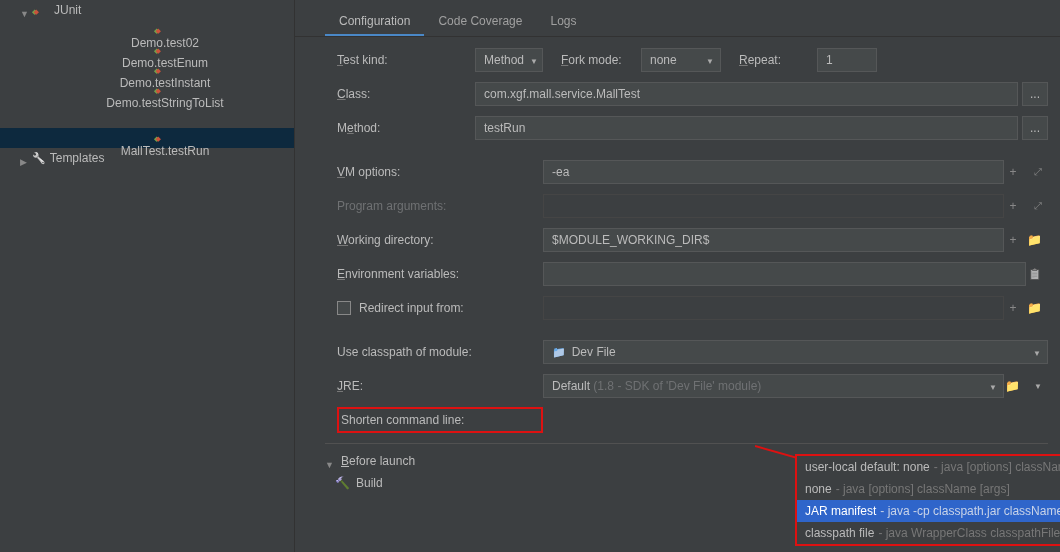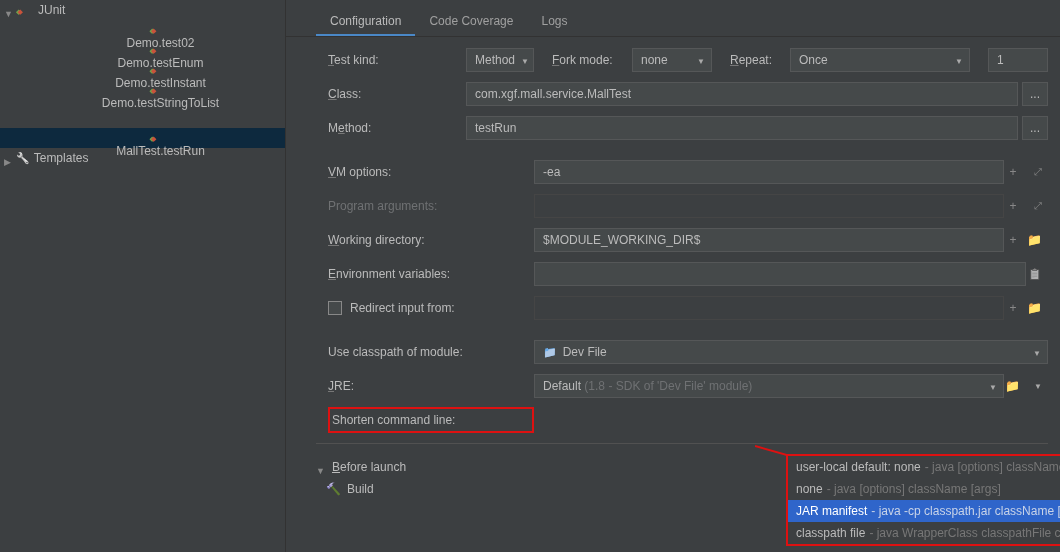--- a/index.html
+++ b/index.html
@@ -1,18 +1,18 @@
 <!DOCTYPE html>
 <html><head>
 <meta charset="utf-8">
 <style>
 * { box-sizing: border-box; margin: 0; padding: 0; font-family: -apple-system, "Segoe UI", Arial, sans-serif; font-size: 12px; }
 body { background: #3c3f41; color: #bbbbbb; width: 1060px; height: 552px; overflow: hidden; display: flex; }
 .sidebar { width: 295px; background: #3c3f41; border-right: 1px solid #323232; }
-.tree-item { display: flex; align-items: center; padding: 2px 0 2px 4px; height: 20px; cursor: pointer; }
+.tree-item { display: flex; align-items: center; padding: 2px 0 2px 20px; height: 20px; cursor: pointer; }
 .tree-item.nested { padding-left: 36px; flex-direction: column; }
 .tree-item.selected { background: #0d293e; margin-top: 28px; }
 .expand-icon { width: 8px; height: 8px; display: inline-block; margin-right: 4px; }
 .arrow-down::before { content: "▼"; font-size: 9px; color: #888; }
 .arrow-right::before { content: "▶"; font-size: 9px; color: #888; }
 .icon-junit { display: inline-flex; align-items: center; margin-right: 6px; width: 16px; height: 16px; }
 .icon-junit-green::before { content: "◆"; color: #6fa84b; font-size: 7px; margin-right: -4px; }
 .icon-junit-red::after { content: "◆"; color: #c9533b; font-size: 7px; }
 .icon-template::before { content: "🔧"; font-size: 11px; margin-right: 4px; filter: grayscale(1) brightness(1.2); }
 .main { flex: 1; background: #3c3f41; display: flex; flex-direction: column; position: relative; }
@@ -37,21 +37,21 @@
 .checkbox { width: 14px; height: 14px; border: 1px solid #888; background: #45494a; margin-right: 8px; display: inline-block; }
 .red-box { border: 2px solid #d11; }
 .dropdown-list { position: absolute; left: 500px; top: 454px; width: 540px; background: #3c3f41; border: 2px solid #d11; z-index: 10; }
 .dd-item { padding: 4px 8px; height: 22px; display: flex; align-items: center; }
 .dd-item.sel { background: #2f65ca; color: #fff; }
 .dd-item .dim-txt { color: #777; margin-left: 4px; }
 .dd-item.sel .dim-txt { color: #c8d3e8; }
 .annotation { position: absolute; color: #d11; font-size: 12px; right: 10px; top: 464px; line-height: 16px; }
 .arrow-annot { position: absolute; right: 210px; top: 438px; width: 95px; height: 40px; }
 .arrow-annot svg { width: 100%; height: 100%; }
-.before-launch { border-top: 1px solid #515151; margin-top: 10px; padding-top: 16px; }
+.before-launch { border-top: 1px solid #515151; margin-top: 10px; padding-top: 10px; }
 .bl-header { display: flex; align-items: center; }
 .bl-item { display: flex; align-items: center; padding: 4px 0 4px 10px; margin-top: 4px; }
 .icon-wrench::before { content: "🔨"; font-size: 12px; margin-right: 6px; filter: hue-rotate(60deg); }
 .input-macro { color: #bbbbbb; }
 .jre-row .dim-txt { color: #6f7173; }
 .dim-txt { color: #6f7173; }
 .shorten-field { flex: 1; }
 .tail-btns { display: flex; margin-left: auto; padding-right: 4px; gap: 4px; }
 .icon-btn { width: 18px; height: 18px; display: flex; align-items: center; justify-content: center; color: #888; cursor: pointer; }
 </style>
@@ -122,24 +122,20 @@
       <div class="field combo" style="width:68px">
         <span>Method</span>
           <span class="combo-arrow"></span>
       </div>
       <div class="label" style="width:80px;margin-left:18px"><u>F</u>ork mode:</div>
       <div class="field combo" style="width:80px">
         <span>none</span>
           <span class="combo-arrow"></span>
       </div>
       <div class="label" style="width:60px;margin-left:18px"><u>R</u>epeat:</div>
-      <div class="field combo" style="width:180px">
-        <span>Once</span>
-          <span class="combo-arrow"></span>
-      </div>
       <div class="field" style="width:60px;margin-left:18px">1</div>
     </div>
 
     <div class="row">
       <div class="label"><u>C</u>lass:</div>
       <div class="field" style="flex:1">com.xgf.mall.service.MallTest</div>
       <div class="ellipsis-btn">...</div>
     </div>
 
     <div class="row">

